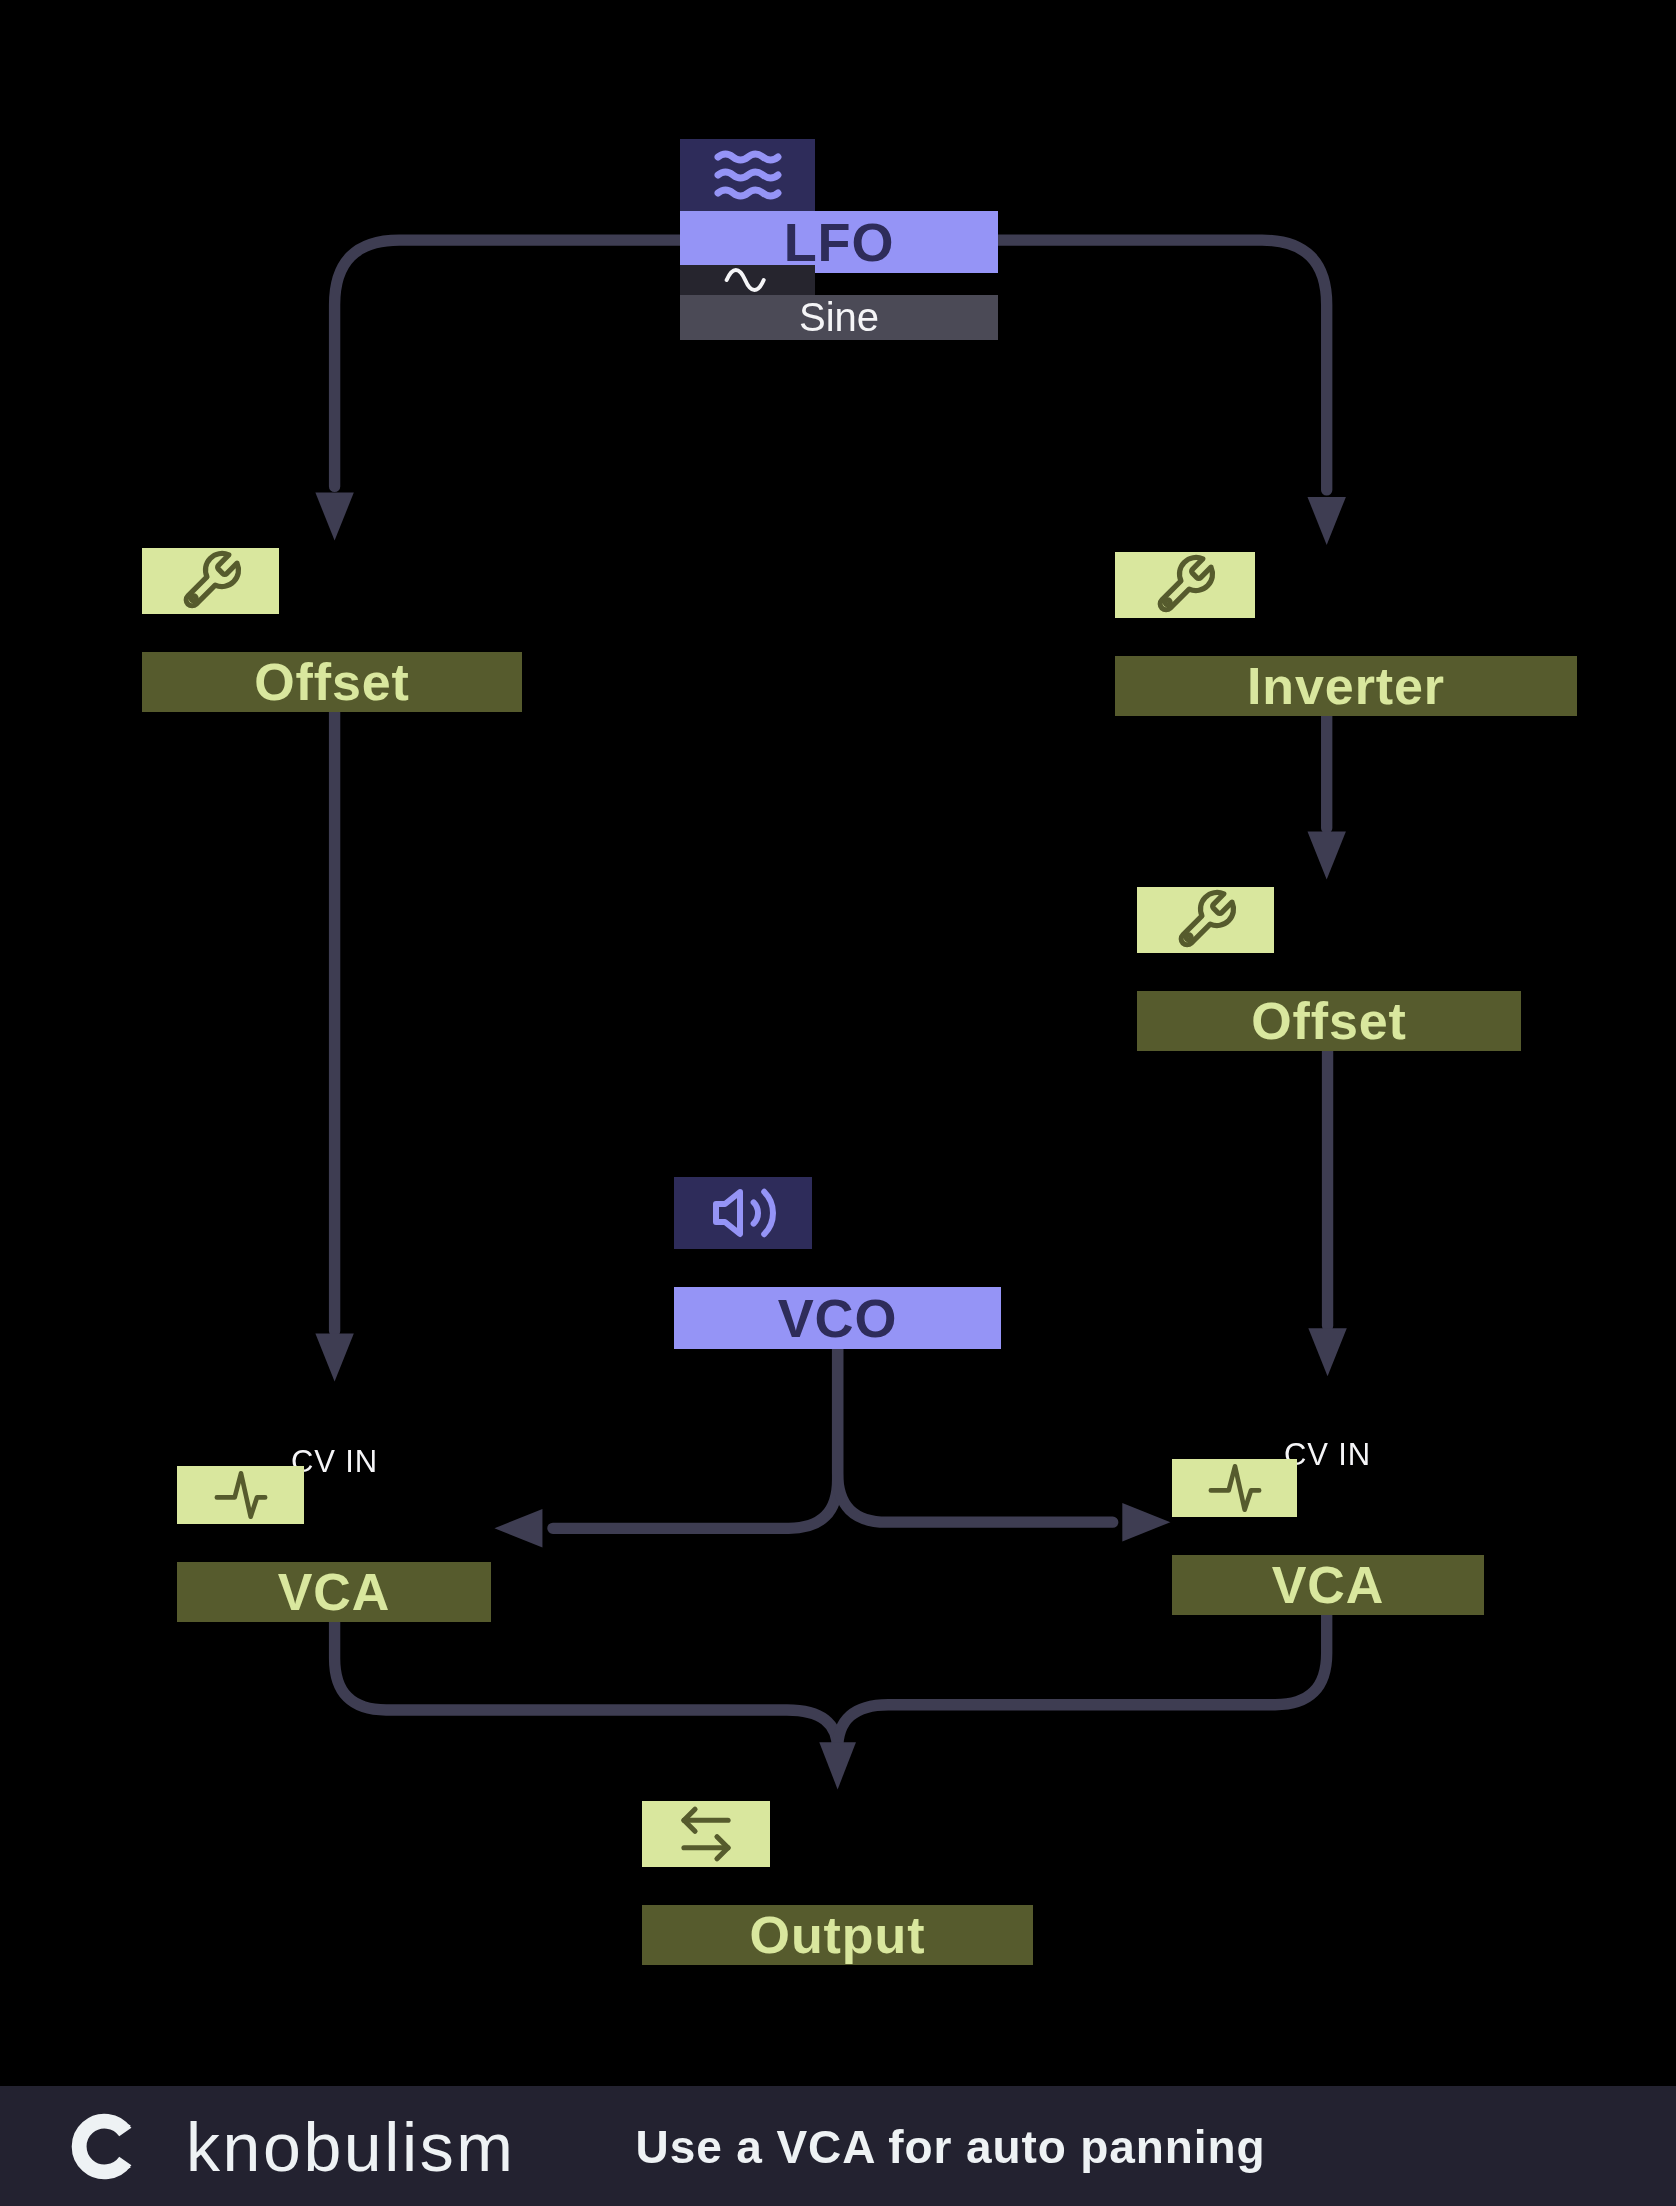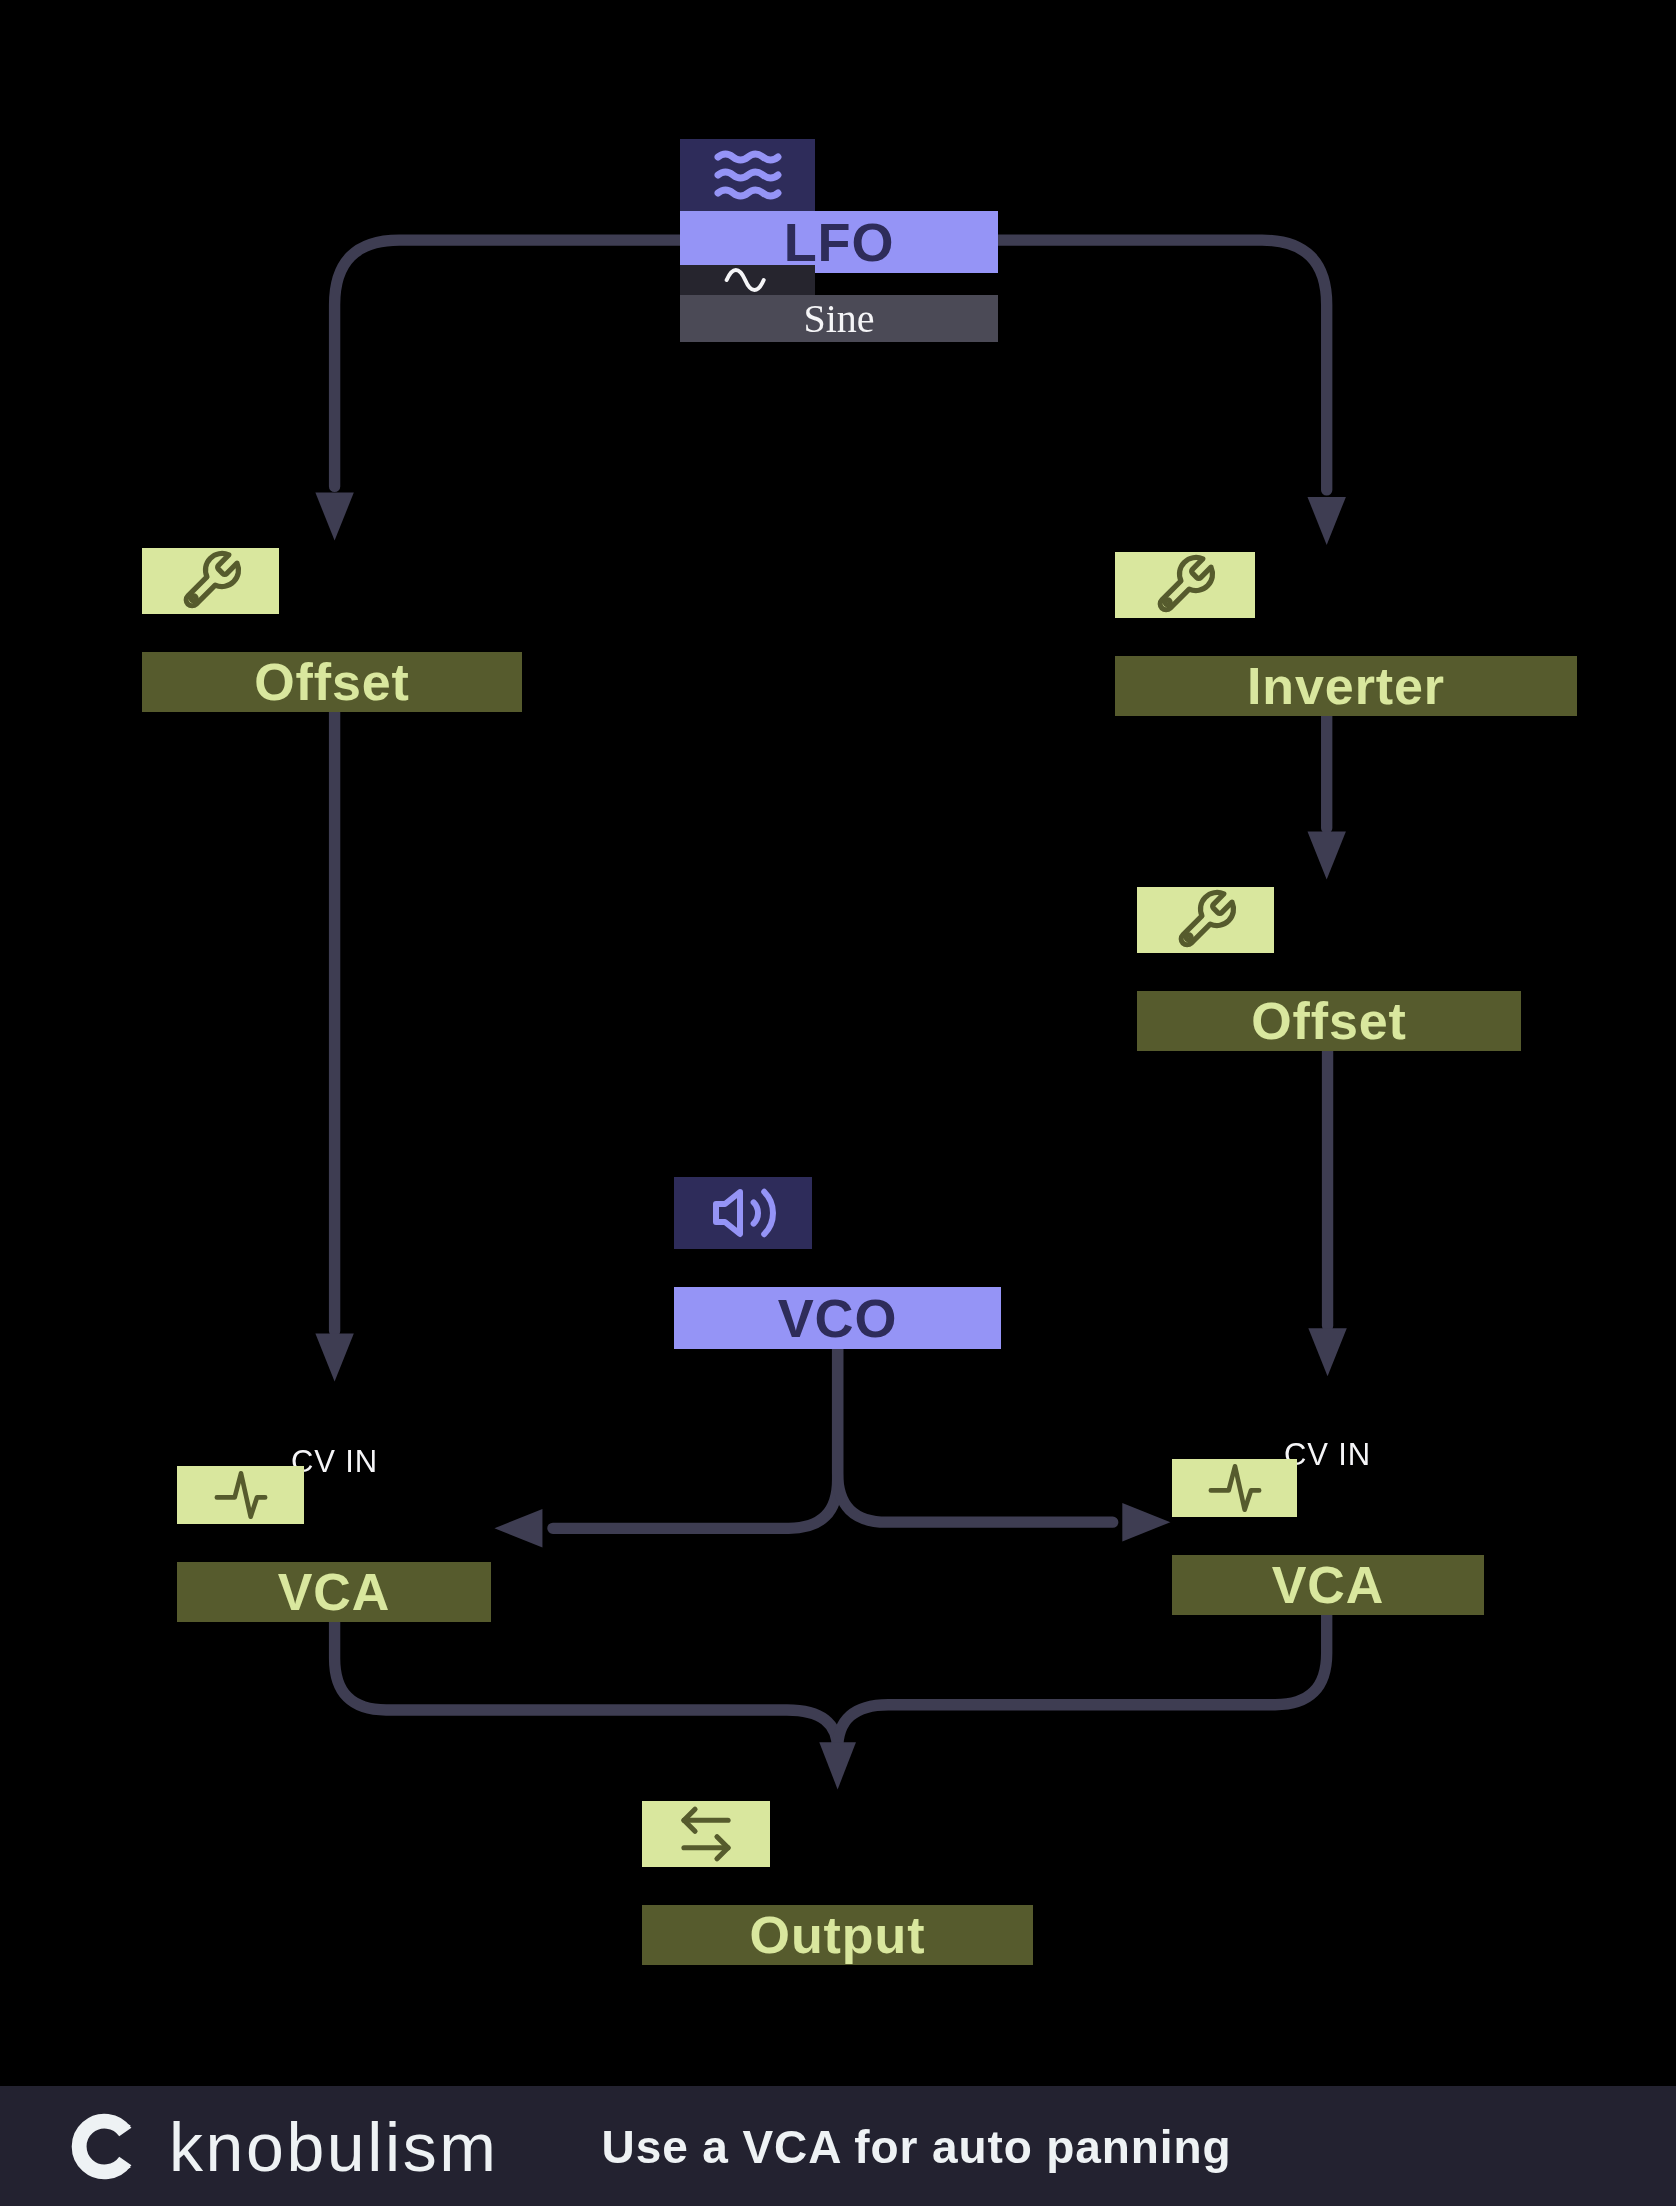--- a/index.html
+++ b/index.html
@@ -34,21 +34,21 @@
   .label-green{color:#d9e79e;font-size:52px;font-weight:700;letter-spacing:0.9px;}
 
   .port-label{
     position:absolute;width:175px;text-align:center;
     color:#f5f5f7;font-size:31px;font-weight:500;letter-spacing:0.9px;margin-top:41px;
   }
 
   
   #node-lfo{left:680px;top:139px;width:318px;}
   #node-lfo .row-main{height:126px;}
-  #node-lfo .row-sub{height:61px;font-family:Liberation Serif, serif;}
+  #node-lfo .row-sub{height:61px;}
   #node-lfo .icon-cell{width:135px;}
   #node-lfo .label-cell{flex:1;}
 
   #node-offset-left{left:142px;top:548px;width:380px;height:127px;}
   #node-offset-left .icon-cell{width:137px;}
   #node-inverter{left:1115px;top:552px;width:462px;height:127px;}
   #node-inverter .icon-cell{width:140px;}
   #node-offset-right{left:1137px;top:887px;width:384px;height:127px;}
   #node-offset-right .icon-cell{width:137px;}
   #node-vco{left:674px;top:1177px;width:327px;height:127px;}
@@ -62,21 +62,21 @@
   .hnode .row{height:100%;width:100%;gap:38px;}
   .hnode .label-cell{flex:1;}
 
   #cv-in-left{left:247px;top:1403px;}
   #cv-in-right{left:1240px;top:1396px;}
 
   
   #footer{
     position:absolute;left:0;top:2086px;width:1677px;height:121px;
     background:#232230;display:flex;align-items:center;
-    padding-left:66px;box-sizing:border-box;
+    padding-left:66px;box-sizing:border-box;gap:17px;
   }
   #brand-logo{margin-right:26px;display:flex;align-items:center;}
   #brand-name{color:#eef2f4;font-size:68px;font-weight:500;letter-spacing:2.6px;}
   #footer-tip{color:#eef2f4;font-size:46px;font-weight:700;margin-left:103px;letter-spacing:0.9px;}
 </style>
 </head>
 <body>
 
 <div id="canvas">
 

